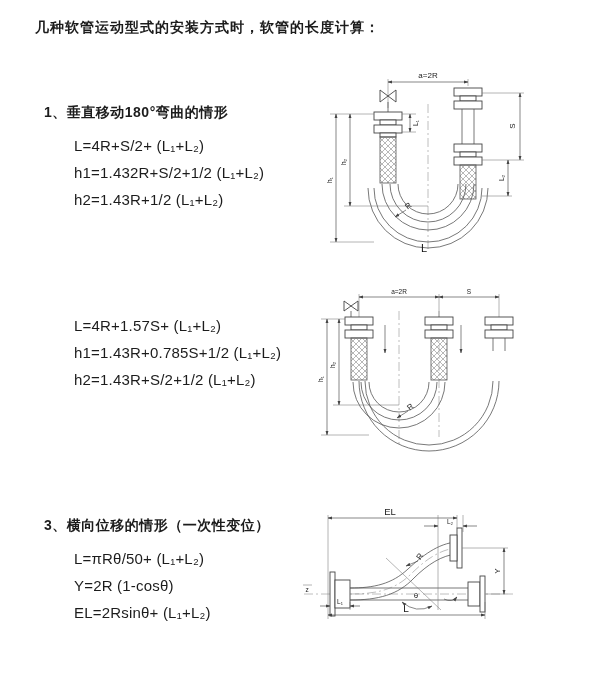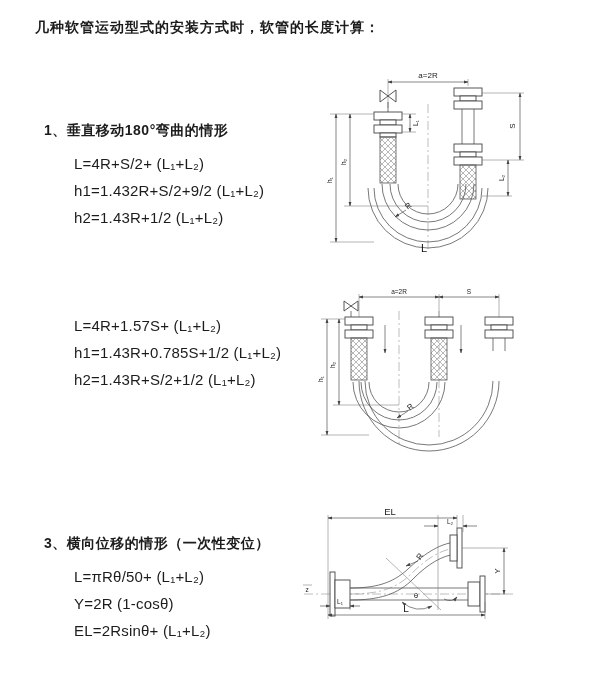--- a/index.html
+++ b/index.html
@@ -1,20 +1,20 @@
 <!DOCTYPE html>
 <html><head>
 <meta charset="utf-8">
 <style>
   html,body{margin:0;padding:0;background:#fff;}
   .page{position:relative;width:576px;height:675px;background:#ffffff;
         font-family:"Liberation Sans","DejaVu Sans",sans-serif;color:#1c1c1c;overflow:hidden;}
   .doc-title{position:absolute;left:35px;top:19px;font-size:14px;font-weight:bold;letter-spacing:1px;}
   .sec{position:absolute;left:44px;}
-  .sec-heading{font-size:14px;font-weight:bold;letter-spacing:.5px;margin-top:18px;}
+  .sec-heading{font-size:14px;font-weight:bold;letter-spacing:.5px;}
   .formulas{margin-top:10px;padding-left:30px;}
   .formula-line{font-size:15px;line-height:27px;letter-spacing:.2px;white-space:pre;}
   .diag{position:absolute;}
   
   .ln{stroke:#555;stroke-width:.8;fill:none;}
   .dim{stroke:#555;stroke-width:.7;fill:none;}
   .thin{stroke:#777;stroke-width:.55;fill:none;}
   .cl{stroke:#888;stroke-width:.55;fill:none;stroke-dasharray:9 3 2 3;}
   .fit{fill:#ffffff;stroke:#444;stroke-width:.9;}
   .lbl{font-size:8px;fill:#222;font-family:"Liberation Sans","DejaVu Sans",sans-serif;}
@@ -25,21 +25,21 @@
 <body>
 
 <div class="page">
 
   <div class="doc-title">几种软管运动型式的安装方式时，软管的长度计算：</div>
 
   <div class="sec" style="top:104px;">
     <div class="sec-heading">1、垂直移动180°弯曲的情形</div>
     <div class="formulas">
       <div class="formula-line">L=4R+S/2+ (L₁+L₂)</div>
-      <div class="formula-line">h1=1.432R+S/2+9/2 (L₁+L₂)</div>
+      <div class="formula-line">h1=1.432R+S/2+1/2 (L₁+L₂)</div>
       <div class="formula-line">h2=1.43R+1/2 (L₁+L₂)</div>
     </div>
   </div>
 
   <svg class="diag" style="left:310px;top:68px;" width="272" height="187" viewBox="0 0 272 187">
     <defs>
       <marker id="ar1" viewBox="0 0 10 10" refX="9" refY="5" markerWidth="7" markerHeight="7" orient="auto-start-reverse">
         <path d="M0,1.8 L10,5 L0,8.2 z" fill="#444"></path>
       </marker>
       <pattern id="b1" width="6" height="6" patternUnits="userSpaceOnUse">

